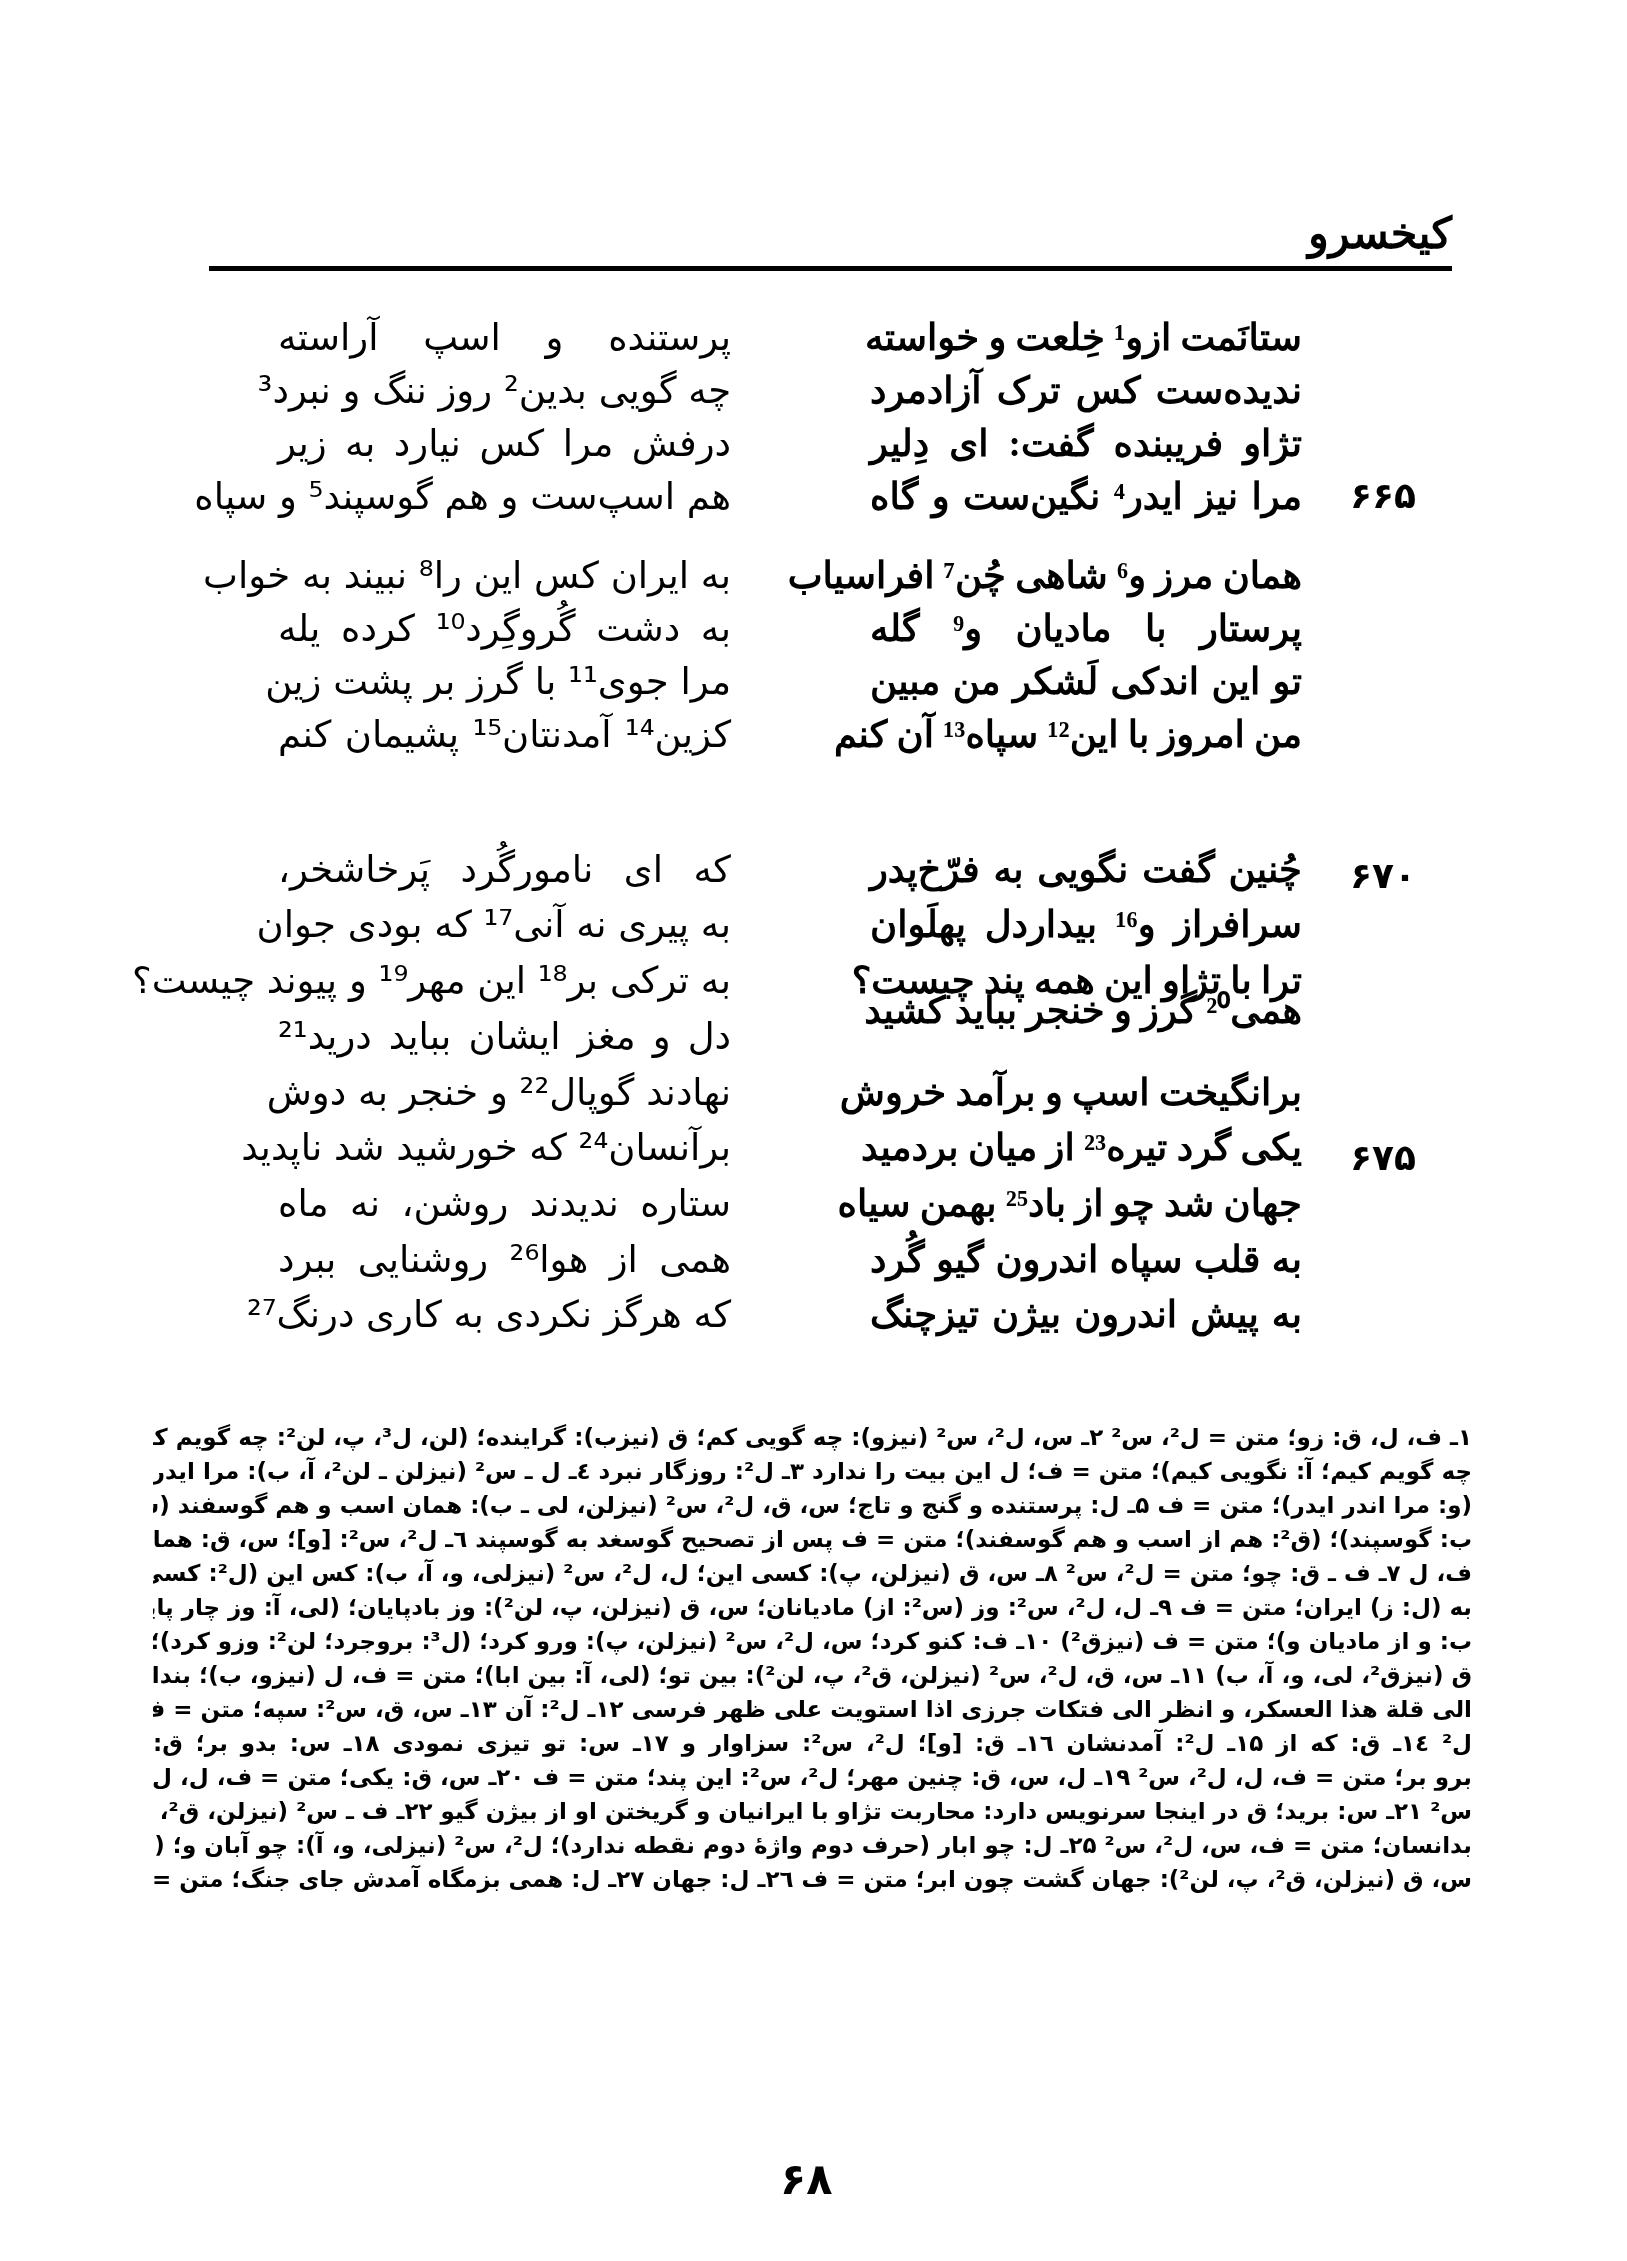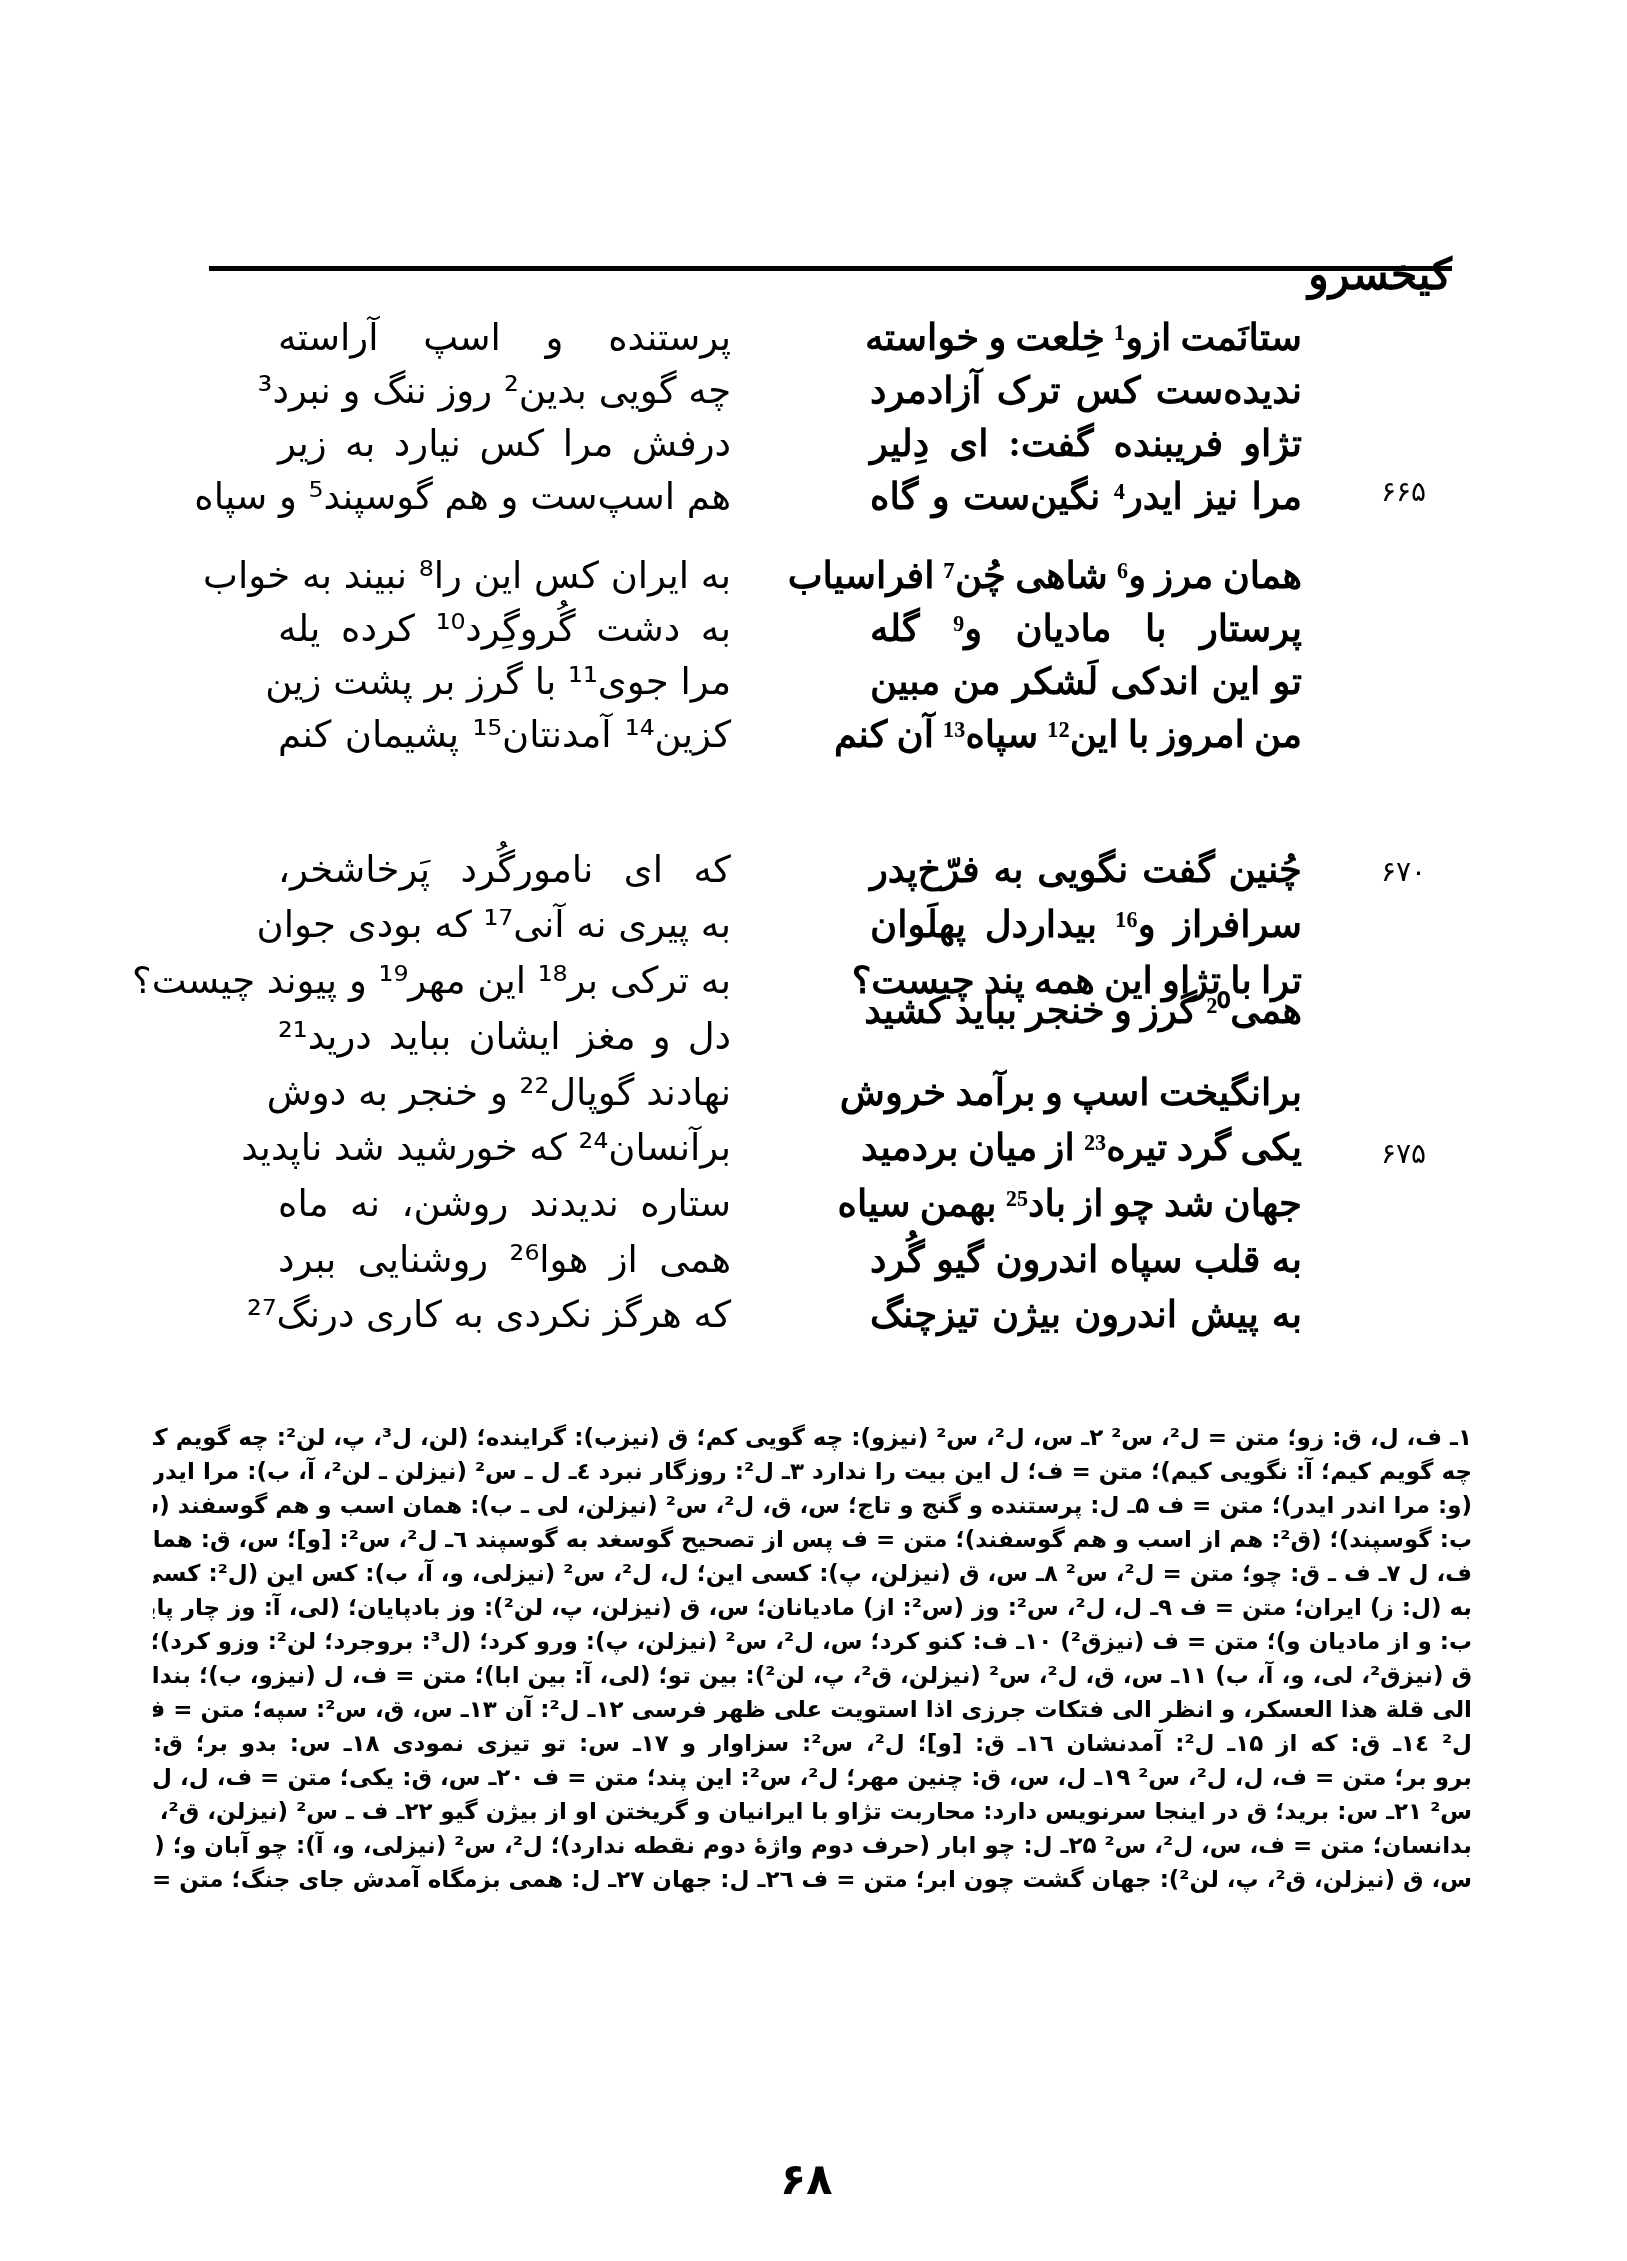--- a/index.html
+++ b/index.html
@@ -1,22 +1,22 @@
 <!DOCTYPE html>
 <html style="font-size:11px"><head>
 <meta charset="utf-8">
 <style>
   html, body { margin: 0; padding: 0; background: #ffffff; }
   body { width: 1628px; height: 2261px; position: relative; overflow: hidden; color: #000; font-family: "DejaVu Sans", sans-serif; }
-  .page-title { position: absolute; right: 176px; top: 212px; font-size: 43px; font-weight: bold; direction: rtl; font-family: "DejaVu Serif", serif; line-height: 1; margin-top: 41px; }
+  .page-title { position: absolute; right: 176px; top: 212px; font-size: 43px; font-weight: bold; direction: rtl; font-family: "DejaVu Serif", serif; line-height: 1; }
   .rule { position: absolute; left: 209px; top: 266px; width: 1243px; height: 4.9px; background: #000; }
   .hemi { position: absolute; direction: rtl; font-size: 37px; line-height: 1; white-space: nowrap; text-align: justify; text-align-last: justify; font-family: "DejaVu Sans", sans-serif; font-weight: bold; }
   .hemi.right { right: 326px; width: 432px; font-family: Liberation Serif, serif; }
   .hemi.left { right: 897px; width: 453px; font-weight: normal; }
-  .vnum { position: absolute; right: 202px; font-size: 28px; font-weight: normal; direction: rtl; line-height: 1; }
+  .vnum { position: absolute; right: 212px; font-size: 36px; font-weight: bold; direction: rtl; line-height: 1; }
   .footnotes { position: absolute; left: 153px; top: 1420px; width: 1319px; direction: rtl; }
   .fn-line { direction: rtl; font-size: 23px; font-weight: bold; height: 34px; line-height: 34px; white-space: nowrap; overflow: hidden; text-align: justify; text-align-last: justify; }
   .fn-line.last { text-align-last: right; }
   .page-number { position: absolute; left: 780px; top: 2158px; font-size: 43px; font-weight: bold; direction: rtl; line-height: 1; }
 </style>
 </head>
 <body>
 
 <div class="page-title">کیخسرو</div>
 <div class="rule"></div>

